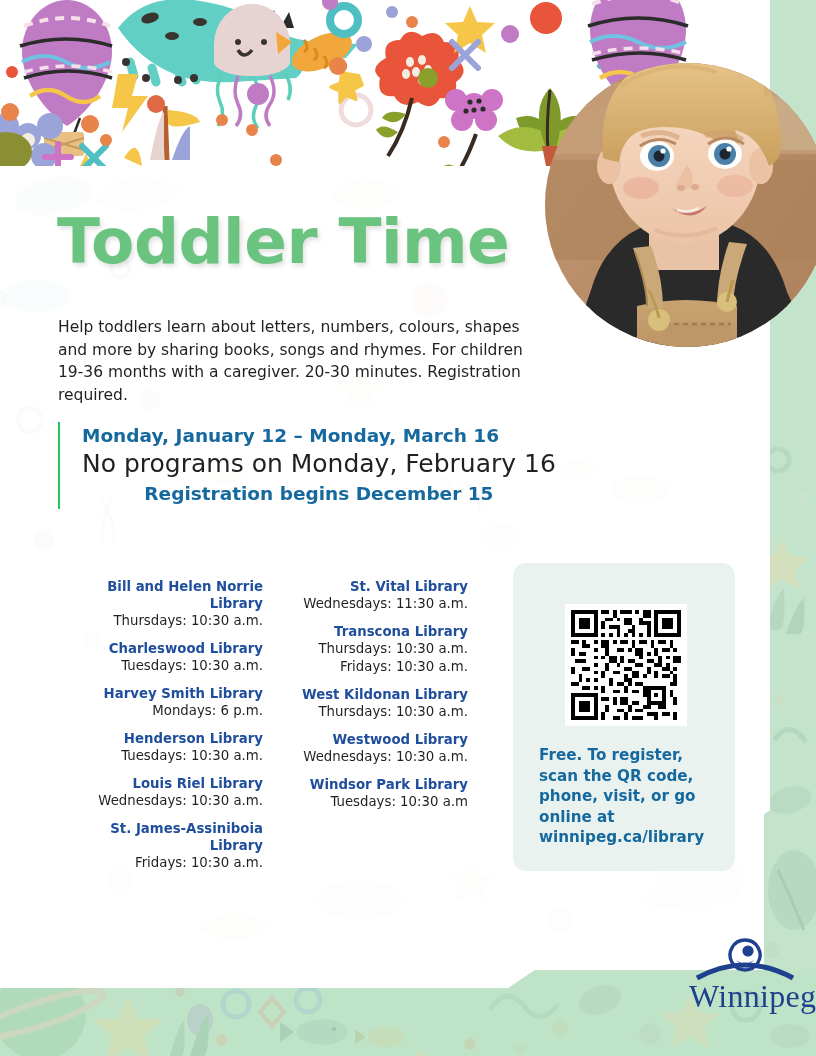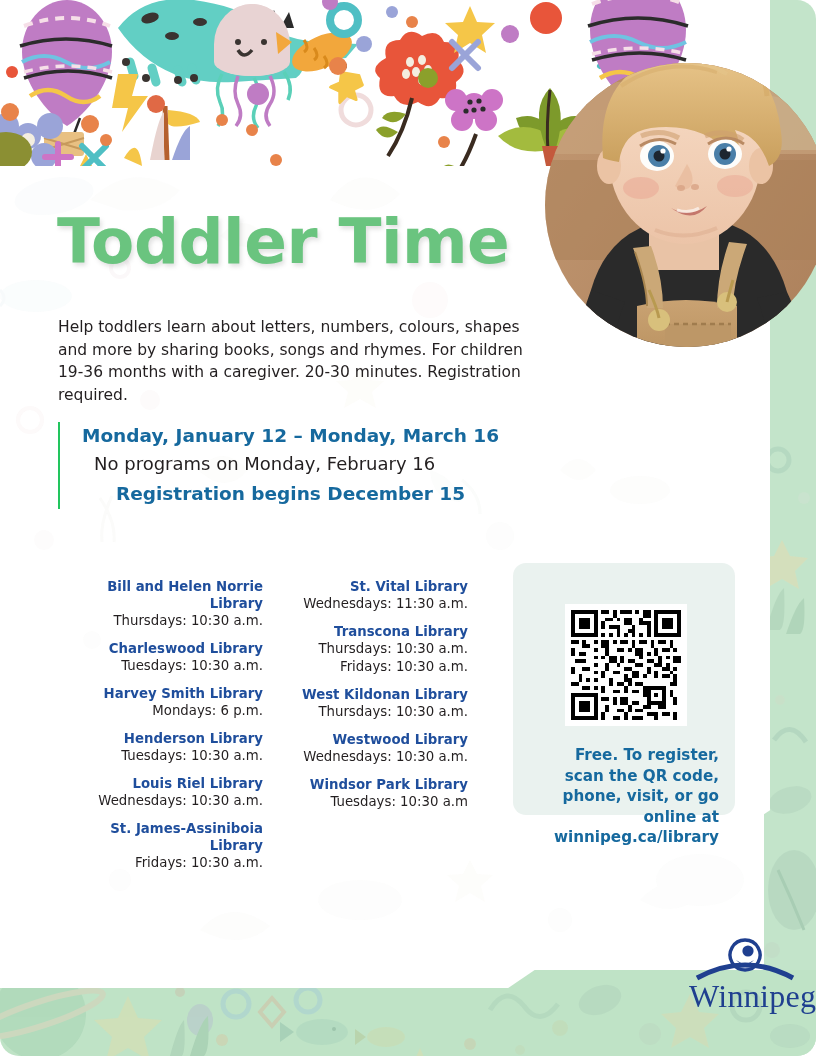--- a/index.html
+++ b/index.html
@@ -1,21 +1,21 @@
 <!DOCTYPE html>
 <html><head>
 <meta charset="utf-8">
 <style>
   html,body{margin:0;padding:0;}
   body{
     width:816px;height:1056px;overflow:hidden;
     font-family:"Liberation Sans", sans-serif;
     background:#ffffff;position:relative;
   }
-  .poster{position:absolute;inset:0;overflow:hidden;background:#fff;border-radius:19px;}
+  .poster{position:absolute;inset:0;overflow:hidden;background:#fff;}
 
   
   .green-right{
     position:absolute;top:0;right:0;width:52px;height:1056px;
     background:#c3e4ca;z-index:1;
   }
   
   .green-bottom{
     position:absolute;left:0;bottom:0;width:816px;height:86px;
     background:#bfe3c6;z-index:1;
@@ -61,43 +61,43 @@
     margin-top:16px;
   }
 
   
   .dates{
     position:absolute;left:58px;top:422px;z-index:10;
     padding-left:22px;border-left:2px solid #22c55e;
   }
   .dates .l1{font-size:18.5px;font-weight:bold;color:#16699e;line-height:27px;
     font-family:"DejaVu Sans", sans-serif;}
-  .dates .l2{font-size:18px;font-weight:normal;color:#231f20;line-height:30px;
-    font-family:"DejaVu Sans", sans-serif;margin-left:12px;}
+  .dates .l2{font-size:25px;font-weight:normal;color:#231f20;line-height:30px;
+    font-family:"DejaVu Sans", sans-serif;}
   .dates .l3{font-size:18.5px;font-weight:bold;color:#16699e;line-height:30px;
     font-family:"DejaVu Sans", sans-serif;text-align:center;}
 
   
   .libcols{position:absolute;left:58px;top:578px;width:430px;z-index:10;
     display:flex;text-align:right;}
   .libcol{width:205px;}
   .lib{margin-bottom:10.5px;}
   .lib .nm{
     font-size:13.3px;font-weight:bold;color:#1f4e9c;line-height:17px;
     font-family:"DejaVu Sans", sans-serif;
   }
   .lib .tm{
     font-size:13.3px;color:#231f20;line-height:17.5px;
     font-family:"DejaVu Sans", sans-serif;
   }
 
   
   .qrcard{
-    position:absolute;left:513px;top:563px;width:222px;height:252px;z-index:10;
-    background:#eaf2ef;border-radius:13px;text-align:right;
+    position:absolute;left:513px;top:563px;width:222px;height:308px;z-index:10;
+    background:#eaf2ef;border-radius:13px;
   }
   .qrbox{
     position:absolute;left:52px;top:41px;width:122px;height:122px;
     background:#fff;padding:0;box-sizing:border-box;
     display:flex;align-items:center;justify-content:center;
   }
   .qrbox svg{display:block;}
   .qrtext{
     position:absolute;left:26px;top:182px;width:180px;
     font-size:15.2px;line-height:20.5px;font-weight:bold;color:#16699e;

